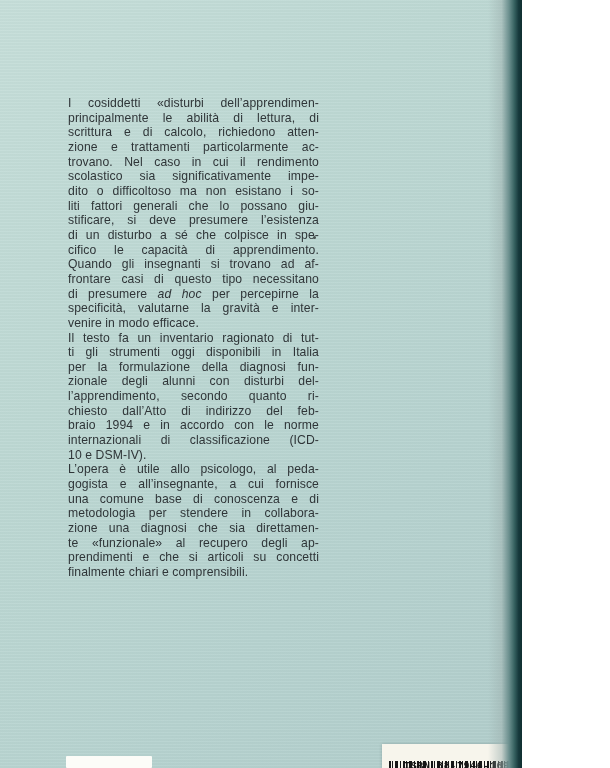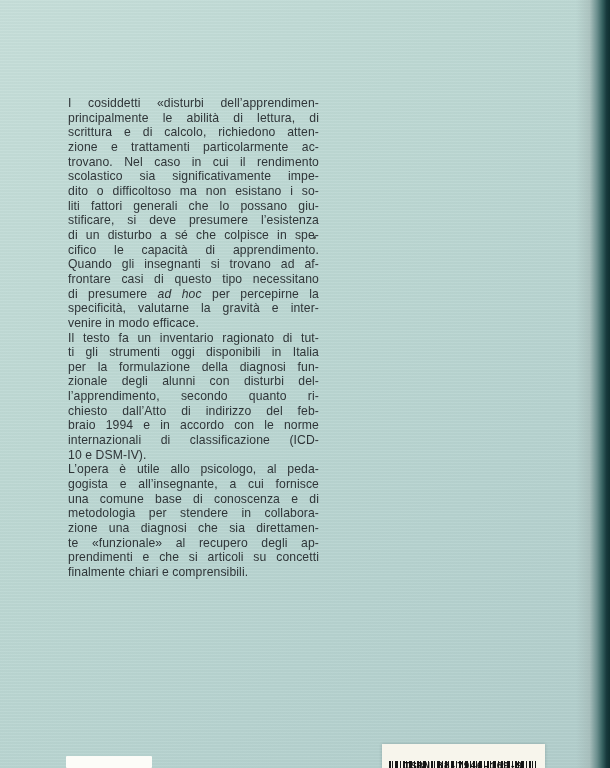--- a/index.html
+++ b/index.html
@@ -1,20 +1,20 @@
 <!DOCTYPE html>
 <html><head>
 <meta charset="utf-8">
 <style>
   html, body { margin: 0; padding: 0; }
   body { width: 610px; height: 768px; }
 
   .cover {
     position: relative;
-    width: 610px;
+    width: 522px;
     height: 768px;
     overflow: hidden;
     background: linear-gradient(135deg, #c7dfda 0%, #bed9d4 35%, #b7d3d0 70%, #b2cecc 100%);
     font-family: "Liberation Sans", sans-serif;
   }
 
   
   .cover::after {
     content: "";
     position: absolute;

